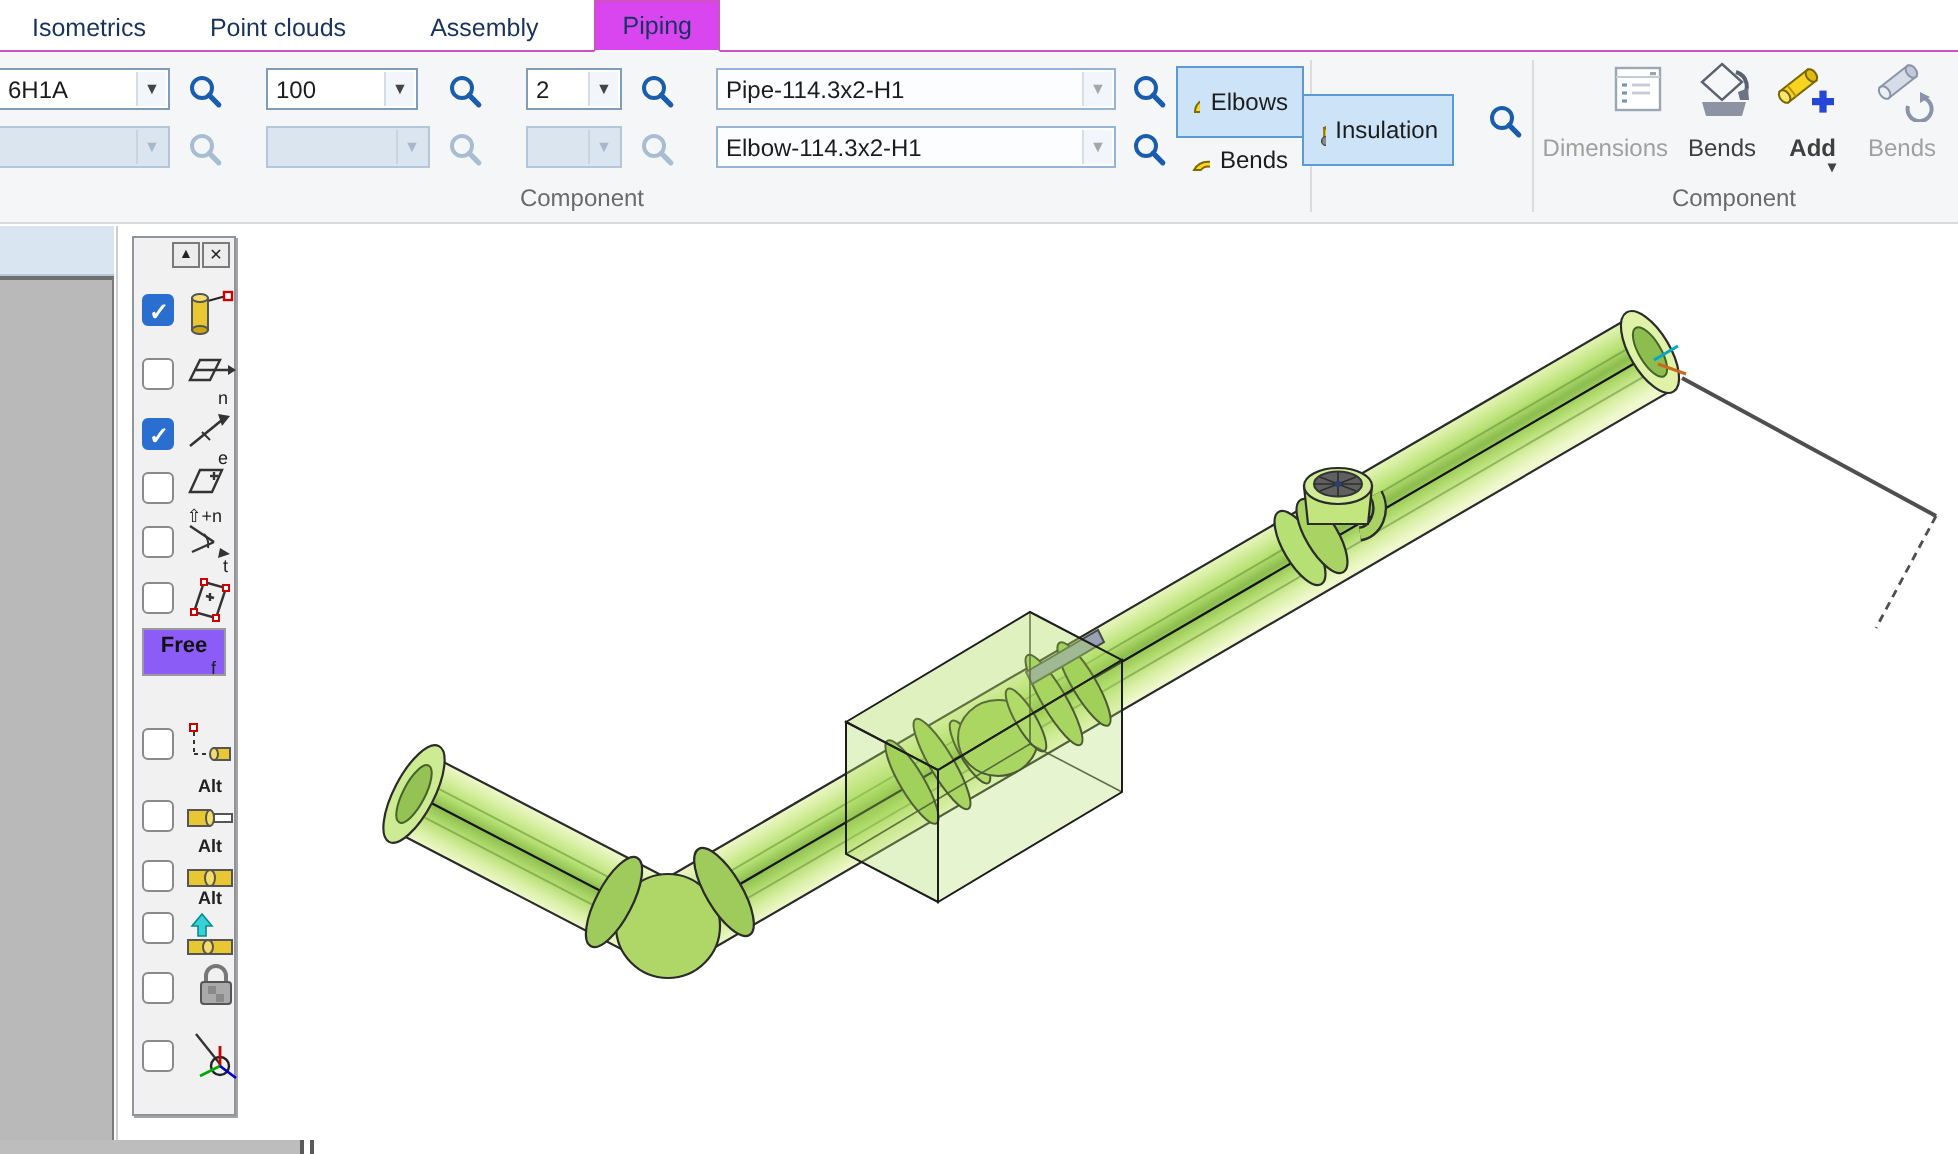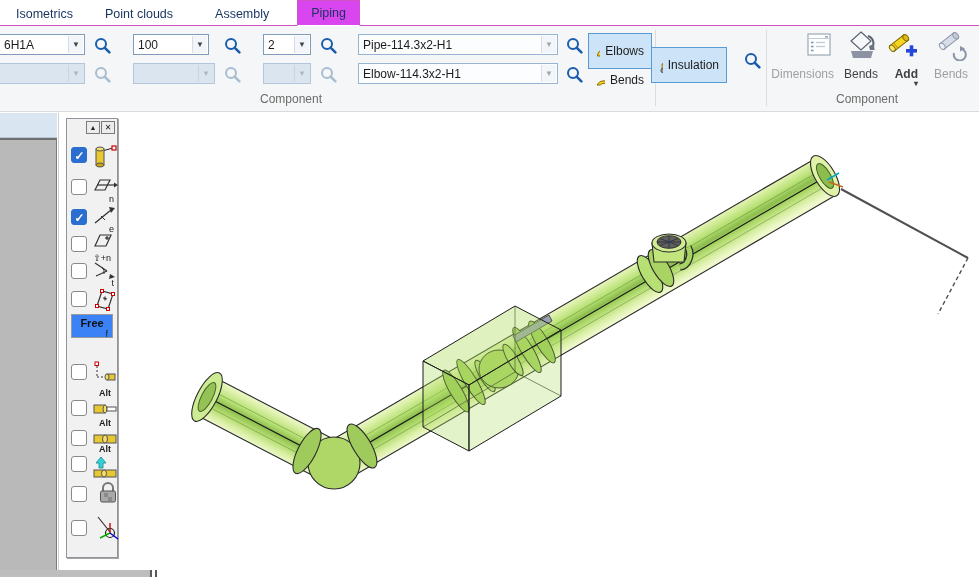--- a/index.html
+++ b/index.html
@@ -60,21 +60,21 @@
   .tb-row { position:absolute; left:0; width:100%; height:24px; }
   .cb { position:absolute; left:4px; top:3px; width:16px; height:16px; border:1px solid #8a8a8a;
     border-radius:3px; background:#fff; }
   .cb.checked { background:#2a6fd0; border-color:#2a6fd0; }
   .cb.checked::after { content:"✓"; position:absolute; left:2.5px; top:0.5px;
     color:#fff; font-size:12px; font-weight:bold; }
   .tb-icon { position:absolute; left:25px; top:-2px; }
   .suffix { position:absolute; right:3px; bottom:-4px; font-size:9px; color:#222; }
   .alt-lbl { position:absolute; right:6px; top:-9px; font-size:9px; font-weight:bold; color:#222; }
   .free-btn { position:absolute; left:4px; top:195px; width:42px; height:24px;
-    border:1px solid #9a9a9a; background:#3b82f6; }
+    border:1px solid #9a9a9a; background:#8b5cf6; }
   .free-btn .fl { position:absolute; left:0; right:0; top:2px; text-align:center;
     font-size:11px; font-weight:bold; color:#111; }
   .free-btn .fs { position:absolute; right:4px; bottom:-2px; font-size:9px; color:#222; }
 </style>
 </head>
 <body>
 
 <div class="stage">
 
   <div class="tabbar">

